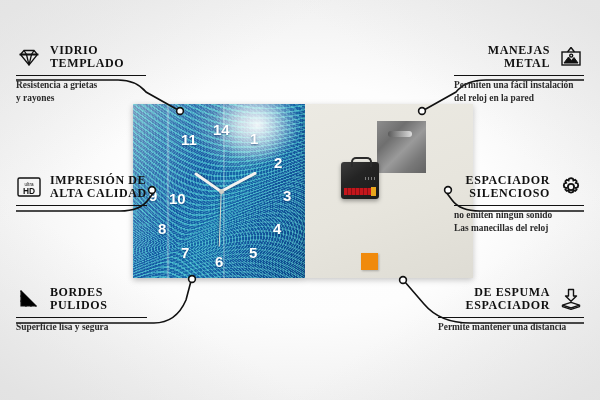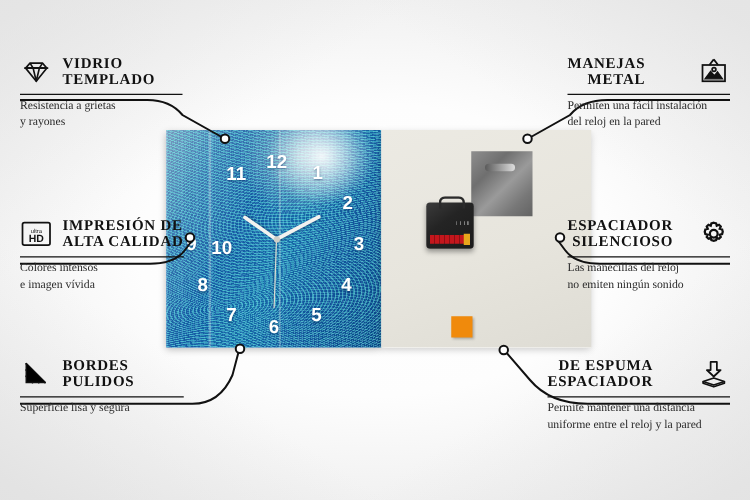--- a/index.html
+++ b/index.html
@@ -89,50 +89,50 @@
      background:repeating-linear-gradient(90deg,#7d7d7d 0 1px,transparent 1px 3px);}
   .foam{
     position:absolute;left:56px;top:149px;width:17px;height:17px;background:#f08a0c;
     box-shadow:1px 1px 2px rgba(0,0,0,.25);
   }
 
   
   .feat{position:absolute;}
   .feat .head{display:flex;align-items:center;gap:8px;}
   .feat.left .head{justify-content:flex-start;}
-  .feat.right .head{justify-content:space-between;}
+  .feat.right .head{justify-content:flex-end;}
   .title{
     font-family:"Liberation Serif",serif;font-weight:700;
     font-size:12px;letter-spacing:.6px;color:#111;line-height:1.12;
   }
   .feat.left .title{text-align:left;}
   .feat.right .title{text-align:right;}
   .rule{height:1.6px;background:#111;margin:4px 0 3px;}
   .desc{
-    font-family:"Liberation Serif",serif;font-size:9.4px;color:#2a2a2a;line-height:1.28;
+    font-family:"Liberation Serif",serif;font-size:9.4px;color:#2a2a2a;line-height:1.28;font-weight:bold;
   }
   .feat.right .desc{}
   .ico{width:26px;height:24px;flex:0 0 auto;display:block;}
 
   
   .wires{position:absolute;inset:0;pointer-events:none;}
 </style>
 </head>
 <body>
 
 <div class="stage">
 
   <div class="product">
 
     <div class="panel-left">
       <div class="moire"></div>
       <div class="grid"></div>
       <div class="glow"></div>
 
-      <span class="num" style="left:80px;top:18px;">12</span>
+      <span class="num" style="left:80px;top:18px;">14</span>
       <span class="num" style="left:117px;top:27px;">1</span>
       <span class="num" style="left:141px;top:51px;">2</span>
       <span class="num" style="left:150px;top:84px;">3</span>
       <span class="num" style="left:140px;top:117px;">4</span>
       <span class="num" style="left:116px;top:141px;">5</span>
       <span class="num" style="left:82px;top:150px;">6</span>
       <span class="num" style="left:48px;top:141px;">7</span>
       <span class="num" style="left:25px;top:117px;">8</span>
       <span class="num" style="left:16px;top:84px;">9</span>
       <span class="num" style="left:36px;top:51px;margin-top:36px;">10</span>
@@ -205,24 +205,20 @@
         <rect x="2" y="3" width="22" height="18" rx="1.5" fill="none" stroke="#111" stroke-width="1.4"></rect>
         <text x="13" y="11" font-family="Liberation Sans, sans-serif" font-size="4.6" text-anchor="middle" fill="#111">ultra</text>
         <text x="13" y="18.6" font-family="Liberation Sans, sans-serif" font-size="8.4" font-weight="bold" text-anchor="middle" fill="#111">HD</text>
       </svg>
       <div class="title">
         <div>IMPRESIÓN DE</div>
         <div>ALTA CALIDAD</div>
       </div>
     </div>
     <div class="rule"></div>
-    <div class="desc">
-      <div>Colores intensos</div>
-      <div>e imagen vívida</div>
-    </div>
   </div>
 
   <div class="feat left" style="left:16px;top:286px;width:131px;">
     <div class="head">
       <svg class="ico" viewBox="0 0 24 24">
         <g stroke="#111" stroke-width="1.5" stroke-linecap="round">
           <path d="M4,4 L19,19"></path>
             <path d="M4,9 L14,19"></path>
             <path d="M4,14 L9,19"></path>
             <path d="M4,4 L4,19 L19,19" stroke-width="1.2"></path>
@@ -269,39 +265,38 @@
       </div>
       <svg class="ico" viewBox="0 0 24 24">
         <g fill="none" stroke="#111" stroke-width="1.8">
           <path d="M12,3.2 l1.9,0.5 0.5,1.9 1.8,-0.8 1.4,1.4 -0.8,1.8 1.9,0.5 0.5,1.9 -0.5,1.9 -1.9,0.5 0.8,1.8 -1.4,1.4 -1.8,-0.8 -0.5,1.9 -1.9,0.5 -1.9,-0.5 -0.5,-1.9 -1.8,0.8 -1.4,-1.4 0.8,-1.8 -1.9,-0.5 -0.5,-1.9 0.5,-1.9 1.9,-0.5 -0.8,-1.8 1.4,-1.4 1.8,0.8 0.5,-1.9 Z"></path>
           <circle cx="12" cy="12" r="3.1"></circle>
         </g>
       </svg>
     </div>
     <div class="rule"></div>
     <div class="desc">
+      <div>no emiten ningún sonido</div>
       <div>Las manecillas del reloj</div>
-      <div>no emiten ningún sonido</div>
     </div>
   </div>
 
   <div class="feat right" style="left:438px;top:286px;width:146px;">
     <div class="head">
       <div class="title">
         <div>DE ESPUMA</div>
         <div>ESPACIADOR</div>
       </div>
       <svg class="ico" viewBox="0 0 24 24">
         <g fill="none" stroke="#111" stroke-width="1.4" stroke-linejoin="round">
           <path d="M9.5,2.5 L14.5,2.5 L14.5,9 L17.5,9 L12,14.2 L6.5,9 L9.5,9 Z"></path>
           <path d="M12,15.4 L20.5,18.2 L12,21 L3.5,18.2 Z"></path>
           <path d="M3.5,18.2 L3.5,19.6 L12,22.4 L20.5,19.6 L20.5,18.2"></path>
         </g>
       </svg>
     </div>
     <div class="rule"></div>
     <div class="desc">
       <div>Permite mantener una distancia</div>
-      <div>uniforme entre el reloj y la pared</div>
     </div>
   </div>
 
 </div>
 
 </body></html>

